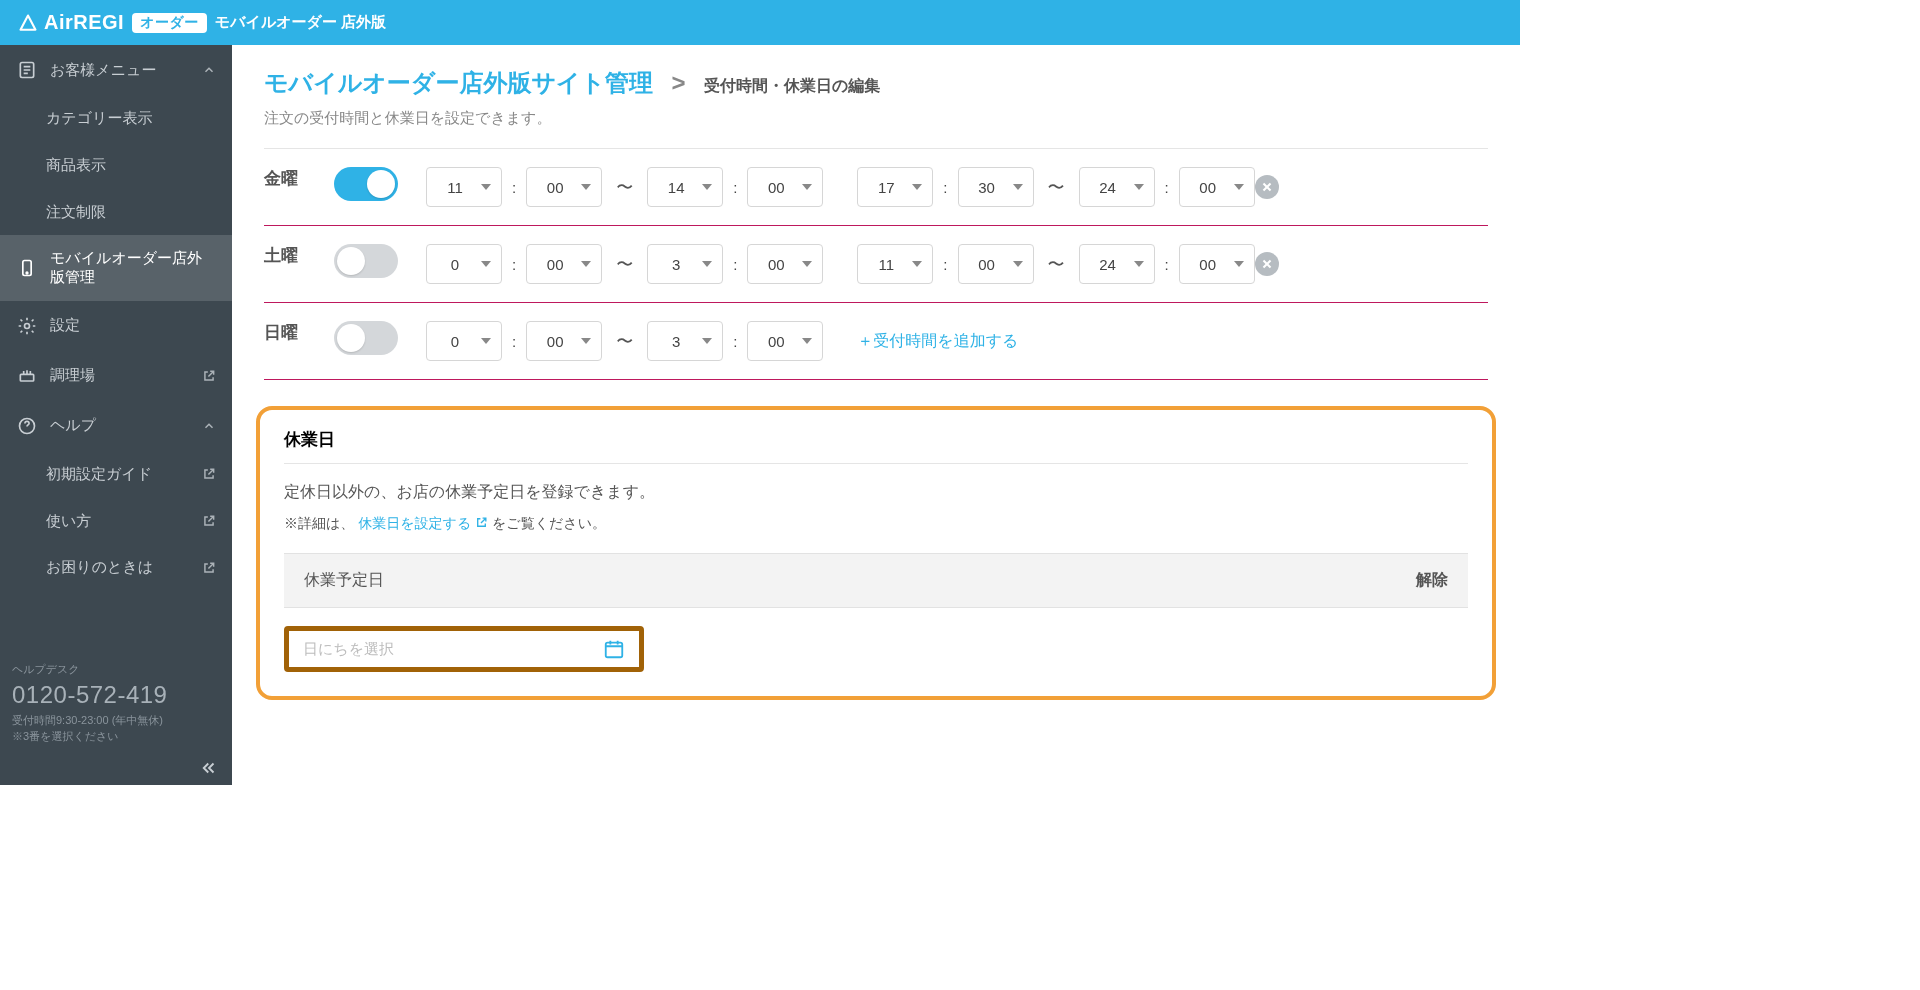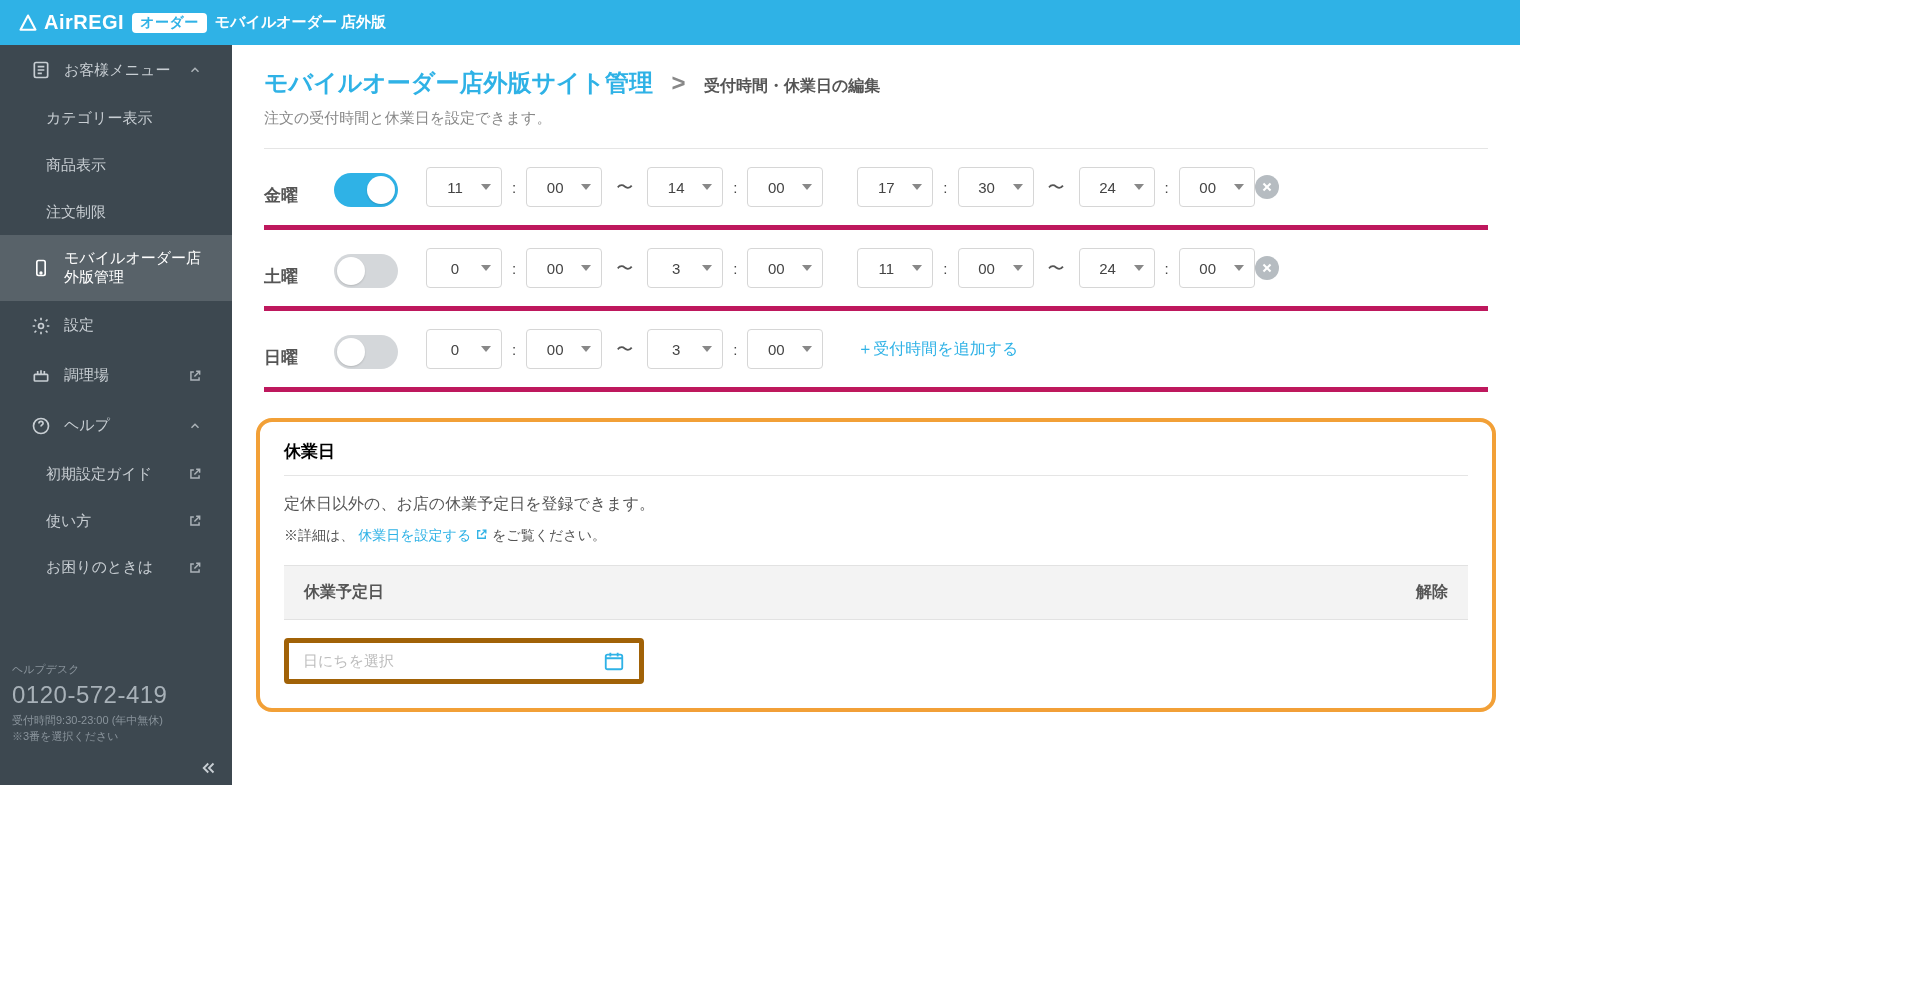--- a/index.html
+++ b/index.html
@@ -4,40 +4,40 @@
 <style>
 * { box-sizing: border-box; margin: 0; padding: 0; }
 body { font-family: -apple-system, "Hiragino Sans", "Hiragino Kaku Gothic ProN", Meiryo, sans-serif; background: #fff; color: #333; width: 1520px; height: 785px; overflow: hidden; }
 .topbar { height: 45px; background: #2fb2e6; display: flex; align-items: center; padding-left: 18px; color: #fff; }
 .logo { display: flex; align-items: center; font-weight: 700; font-size: 20px; letter-spacing: 0.5px; }
 .logo-tri { width: 20px; height: 20px; margin-right: 6px; }
 .logo-badge { background: #fff; color: #2fb2e6; border-radius: 4px; padding: 1px 8px; font-size: 14px; font-weight: 700; margin-left: 8px; font-family: Liberation Serif, serif; }
 .topbar-sub { margin-left: 8px; font-size: 15px; font-weight: 600; }
 .shell { display: flex; height: calc(100% - 45px); }
 .sidebar { width: 232px; background: #3d4850; color: #c8ced3; display: flex; flex-direction: column; position: relative; }
-.side-item { display: flex; align-items: center; padding: 14px 30px; font-size: 15px; cursor: pointer; position: relative; }
+.side-item { display: flex; align-items: center; padding: 14px 16px; font-size: 15px; cursor: pointer; position: relative; }
 .side-item.active { background: #586269; color: #fff; }
 .side-item .icon { width: 22px; height: 22px; margin-right: 12px; display: flex; align-items: center; justify-content: center; flex-shrink: 0; }
 .side-item .label { flex: 1; line-height: 1.25; }
 .side-item .ext { margin-left: auto; width: 14px; height: 14px; opacity: 0.8; }
 .side-item .chev { margin-left: auto; width: 14px; height: 14px; opacity: 0.8; }
 .side-sub { padding-left: 46px; }
 .helpdesk { margin-top: auto; padding: 10px 12px 6px; font-size: 11px; color: #8a949c; line-height: 1.45; }
 .helpdesk .tel { font-size: 24px; color: #a8b1b8; font-weight: 400; letter-spacing: 0.5px; }
 .collapse { height: 34px; display: flex; align-items: center; justify-content: flex-end; padding-right: 14px; color: #c8ced3; }
 .collapse svg { width: 18px; height: 18px; }
 .main { flex: 1; overflow: auto; }
 .crumbs { padding: 22px 32px 6px; }
 .crumb-root { color: #2fb2e6; font-size: 24px; font-weight: 700; }
 .crumb-sep { color: #888; font-size: 24px; font-weight: 700; margin: 0 14px; }
 .crumb-leaf { color: #555; font-size: 16px; font-weight: 700; }
 .crumbs-desc { color: #888; font-size: 15px; margin-top: 10px; }
 .hr { border-top: 1px solid #e5e5e5; margin: 14px 32px 0; }
 .rows { padding: 0 32px; }
-.row { display: flex; align-items: flex-end; padding: 18px 0; border-bottom: 5px solid #be185d; }
+.row { display: flex; align-items: flex-start; padding: 18px 0; border-bottom: 1px solid #be185d; }
 .day { width: 70px; font-size: 17px; font-weight: 700; color: #555; }
 .toggle { width: 64px; height: 34px; border-radius: 17px; background: #d4d7da; position: relative; margin-right: 28px; cursor: pointer; flex-shrink: 0; }
 .toggle .knob { position: absolute; width: 28px; height: 28px; background: #fff; border-radius: 50%; top: 3px; left: 3px; box-shadow: 0 1px 2px rgba(0,0,0,0.15); }
 .toggle.on { background: #2fb2e6; }
 .toggle.on .knob { left: 33px; }
 .timegroup { display: flex; align-items: center; }
 .sel { width: 76px; height: 40px; border: 1px solid #d6d6d6; border-radius: 4px; background: #fff; display: flex; align-items: center; justify-content: center; position: relative; font-size: 15px; color: #444; cursor: pointer; }
 .sel .val { flex: 1; text-align: center; padding-right: 18px; }
 .sel .caret { position: absolute; right: 10px; top: 16px; width: 0; height: 0; border-left: 5px solid transparent; border-right: 5px solid transparent; border-top: 6px solid #888; }
 .colon { margin: 0 10px; color: #444; font-size: 15px; }
@@ -49,21 +49,21 @@
 .remove::before { transform: rotate(45deg); }
 .remove::after { transform: rotate(-45deg); }
 .add-link { color: #2fb2e6; font-size: 16px; margin-left: 34px; cursor: pointer; }
 .card-frame { margin: 26px 24px 24px; border: 4px solid #f2a037; border-radius: 16px; padding: 18px 24px 24px; }
 .card-title { font-size: 17px; font-weight: 700; color: #000000; padding-bottom: 12px; border-bottom: 1px solid #e5e5e5; }
 .card-desc { margin-top: 18px; font-size: 16px; color: #555; }
 .card-note { margin-top: 12px; font-size: 14px; color: #555; }
 .card-note a { color: #2fb2e6; text-decoration: none; }
 .ext-inline { width: 13px; height: 13px; display: inline-block; vertical-align: -1px; }
 .tblhead { margin-top: 20px; background: #f3f3f3; border: 1px solid #e2e2e2; border-left: none; border-right: none; display: flex; padding: 16px 20px; }
-.tblhead .col1 { font-size: 16px; font-weight: 700; color: #555; flex: 1; }
+.tblhead .col1 { font-size: 16px; font-weight: 400; color: #555; flex: 1; }
 .tblhead .col2 { font-size: 16px; font-weight: 700; color: #555; }
 .date-input { margin-top: 18px; width: 360px; height: 46px; border: 5px solid #a16207; border-radius: 4px; display: flex; align-items: center; padding: 0 14px; cursor: pointer; }
 .date-input .ph { color: #bcbcbc; font-size: 15px; flex: 1; }
 .date-input .cal-icon { width: 22px; height: 22px; color: #2fb2e6; }
 </style>
 </head>
 <body>
 
 <div class="topbar">
   <div class="logo">

